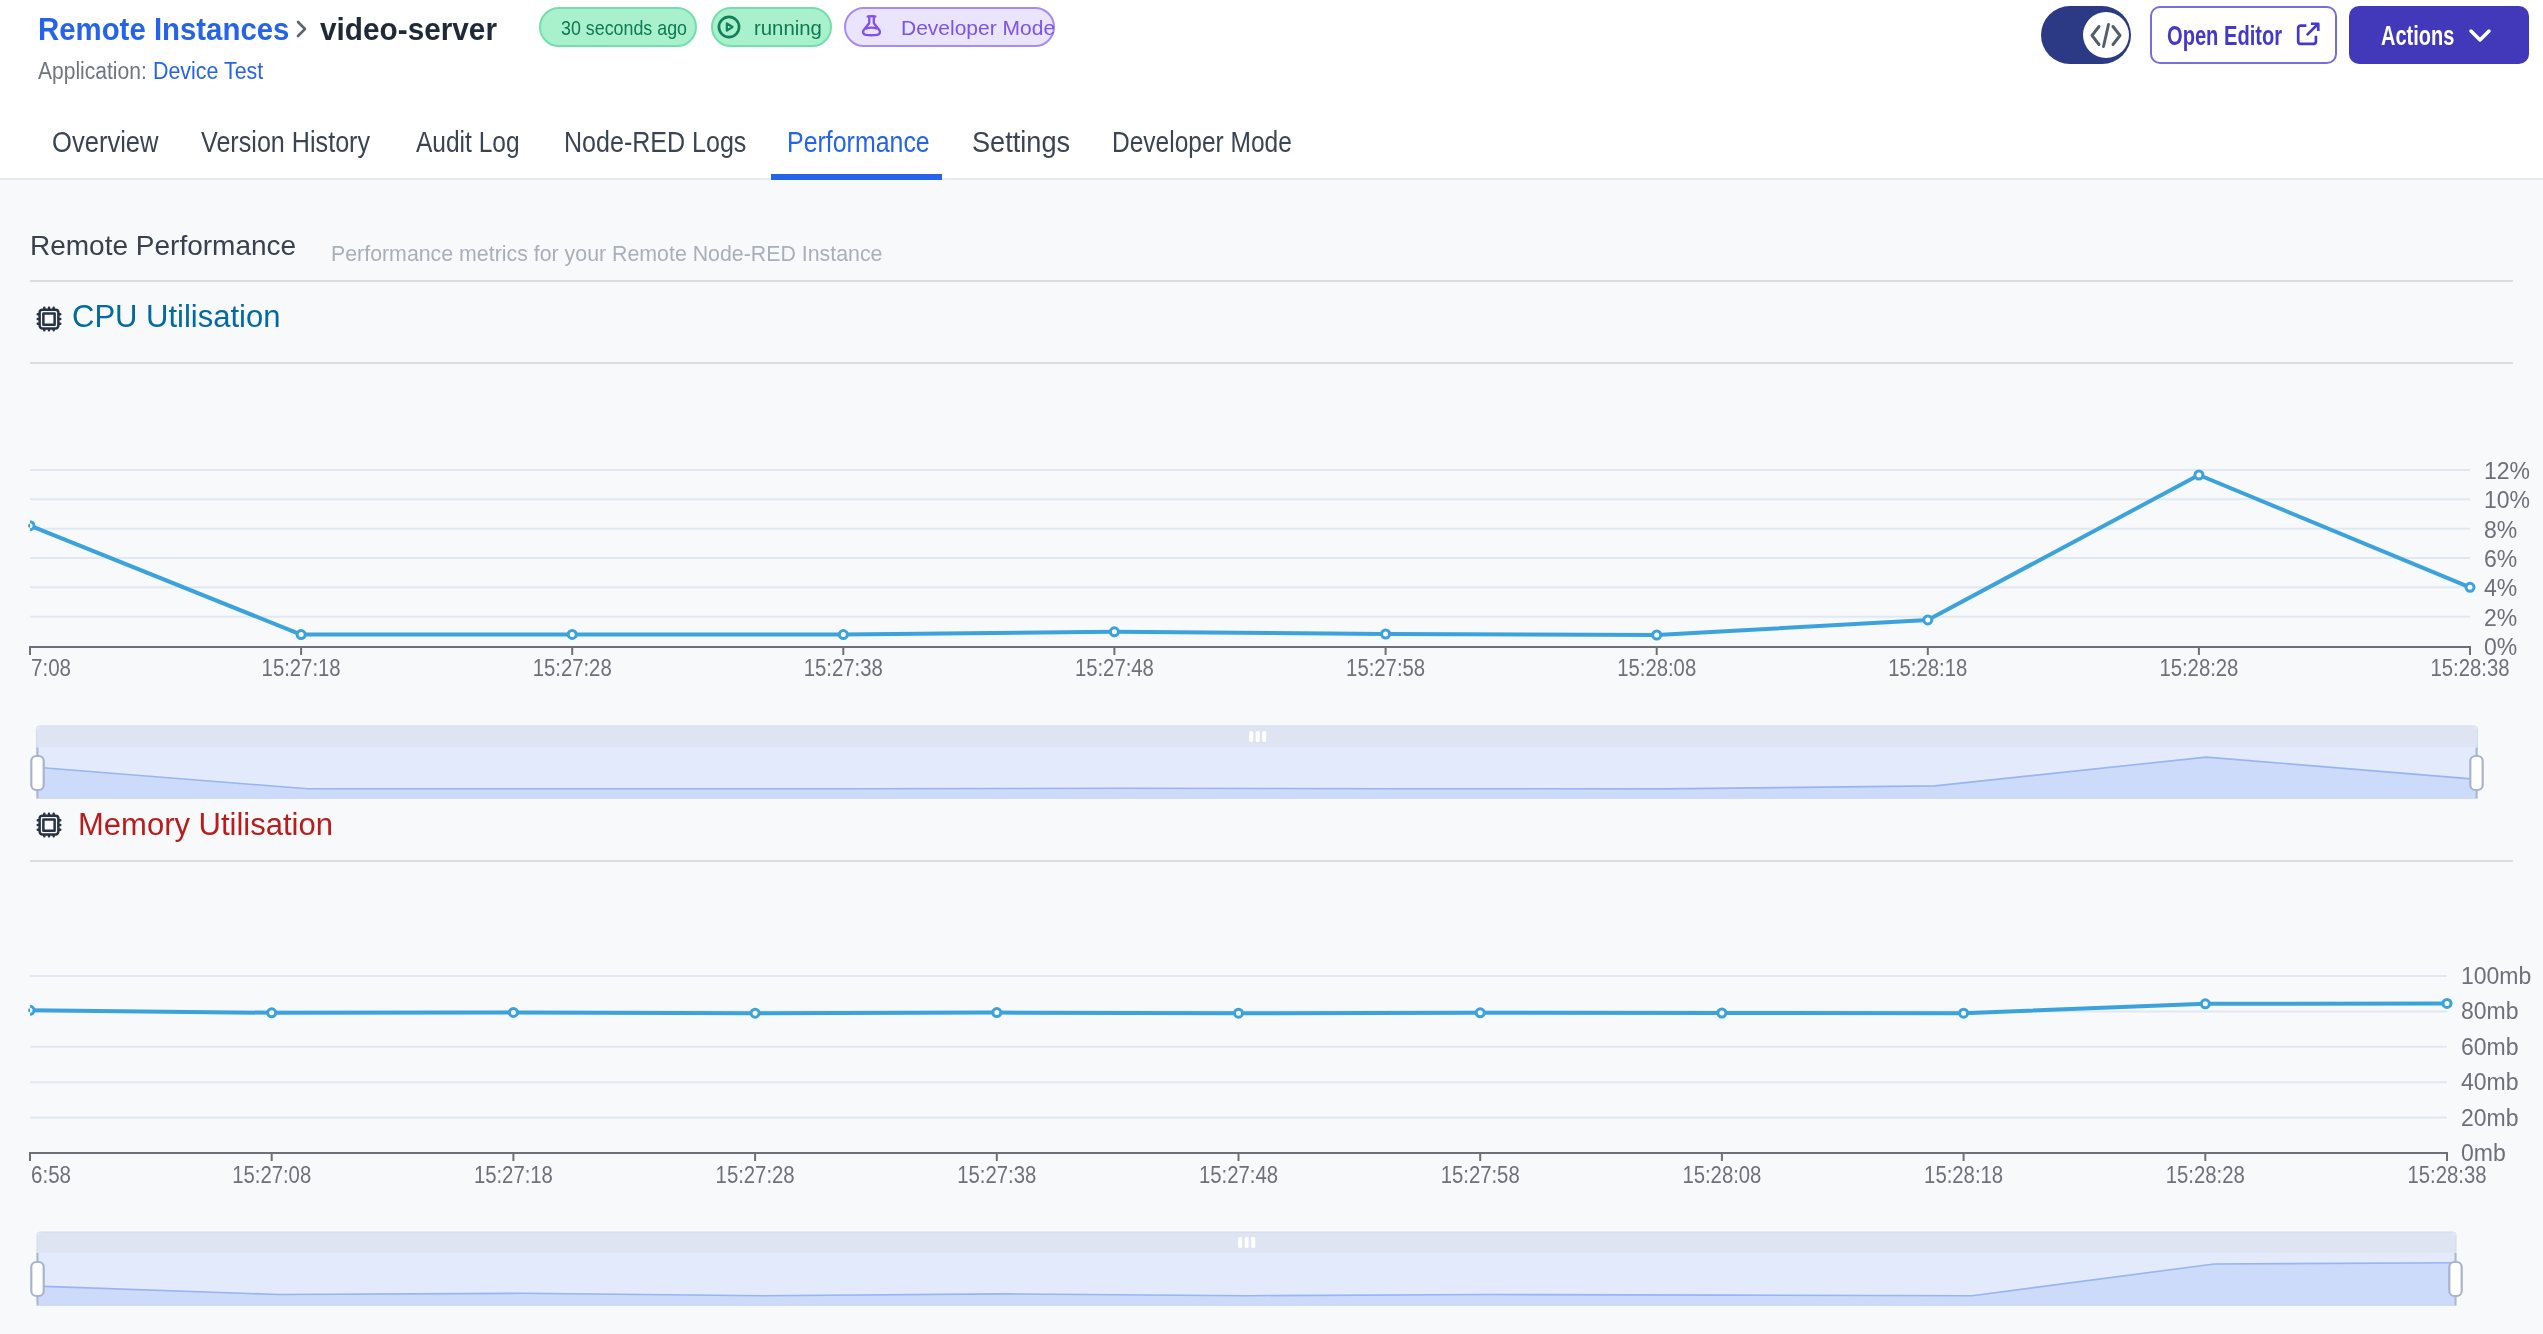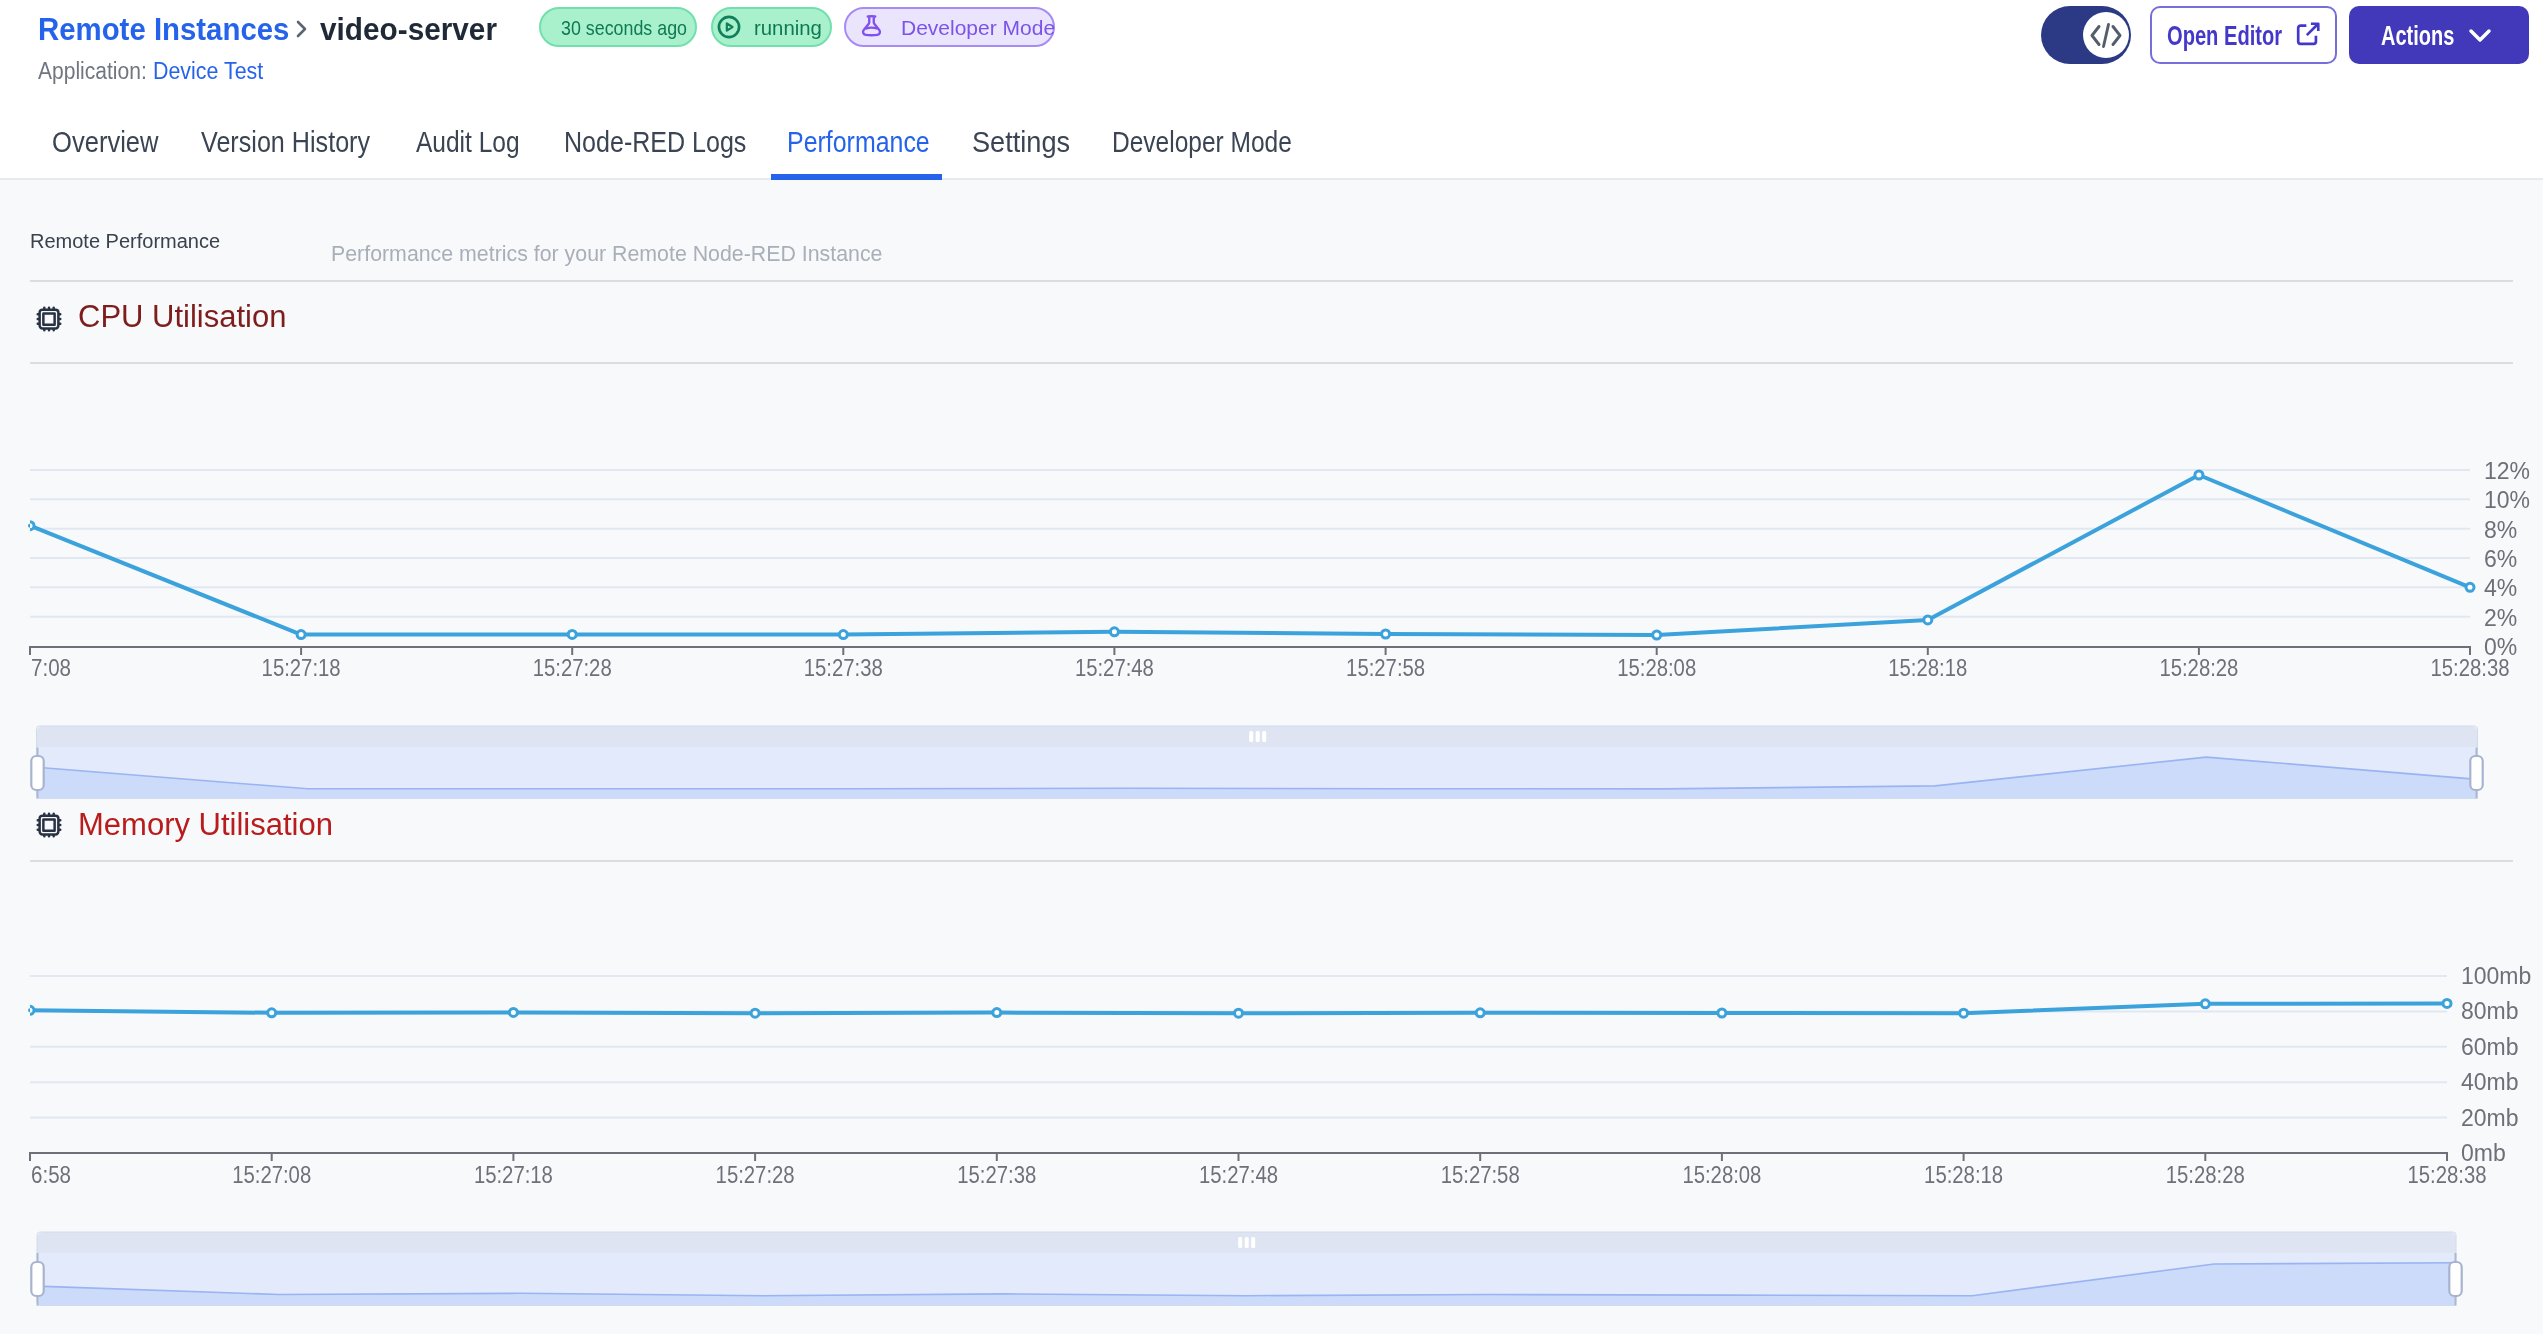--- a/index.html
+++ b/index.html
@@ -58,28 +58,28 @@
 
 <div class="abs" style="left:52px;top:125px;font-size:30px;color:#3A4453;transform:scaleX(0.852);transform-origin:left;">Overview</div>
 <div class="abs" style="left:201px;top:125px;font-size:30px;color:#3A4453;transform:scaleX(0.838);transform-origin:left;">Version History</div>
 <div class="abs" style="left:416px;top:125px;font-size:30px;color:#3A4453;transform:scaleX(0.817);transform-origin:left;">Audit Log</div>
 <div class="abs" style="left:564px;top:125px;font-size:30px;color:#3A4453;transform:scaleX(0.835);transform-origin:left;">Node-RED Logs</div>
 <div class="abs" style="left:787px;top:125px;font-size:30px;color:#2563EB;transform:scaleX(0.831);transform-origin:left;">Performance</div>
 <div class="abs" style="left:972px;top:125px;font-size:30px;color:#3A4453;transform:scaleX(0.905);transform-origin:left;">Settings</div>
 <div class="abs" style="left:1112px;top:125px;font-size:30px;color:#3A4453;transform:scaleX(0.817);transform-origin:left;">Developer Mode</div>
 <div class="abs" style="left:771px;top:174px;width:171px;height:6px;background:#2563EB;"></div>
 
-<div class="abs" style="left:30px;top:230px;font-size:20px;font-weight:500;color:#39414E;">Remote Performance</div>
+<div class="abs" style="left:30px;top:230px;font-size:28px;font-weight:500;color:#39414E;">Remote Performance</div>
 <div class="abs" style="left:331px;top:241px;font-size:22px;color:#A9AFB8;transform:scaleX(0.97);transform-origin:left;">Performance metrics for your Remote Node-RED Instance</div>
 <div class="abs" style="left:30px;top:280px;width:2483px;height:2px;background:#DADDE2;"></div>
 
 <svg class="abs" style="left:34px;top:304px" width="30" height="30" viewBox="0 0 24 24">
     <path d="M8.25 3v1.5M4.5 8.25H3m18 0h-1.5M4.5 12H3m18 0h-1.5m-15 3.75H3m18 0h-1.5M8.25 19.5V21M12 3v1.5m0 15V21m3.75-18v1.5m0 15V21m-9-1.5h10.5a2.25 2.25 0 002.25-2.25V6.75a2.25 2.25 0 00-2.25-2.25H6.75A2.25 2.25 0 004.5 6.75v10.5a2.25 2.25 0 002.25 2.25zm.75-12h9v9h-9v-9z" fill="none" stroke="#283243" stroke-width="2.0" stroke-linecap="round" stroke-linejoin="round"></path>
   </svg>
-<div class="abs" style="left:78px;top:299px;font-size:31px;font-weight:500;color:#7f1d1d;">CPU Utilisation</div>
+<div class="abs" style="left:72px;top:299px;font-size:31px;font-weight:500;color:#0369a1;">CPU Utilisation</div>
 <div class="abs" style="left:30px;top:362px;width:2483px;height:2px;background:#DADDE2;"></div>
 
 <svg class="abs" style="left:34px;top:810px" width="30" height="30" viewBox="0 0 24 24">
     <path d="M8.25 3v1.5M4.5 8.25H3m18 0h-1.5M4.5 12H3m18 0h-1.5m-15 3.75H3m18 0h-1.5M8.25 19.5V21M12 3v1.5m0 15V21m3.75-18v1.5m0 15V21m-9-1.5h10.5a2.25 2.25 0 002.25-2.25V6.75a2.25 2.25 0 00-2.25-2.25H6.75A2.25 2.25 0 004.5 6.75v10.5a2.25 2.25 0 002.25 2.25zm.75-12h9v9h-9v-9z" fill="none" stroke="#283243" stroke-width="2.0" stroke-linecap="round" stroke-linejoin="round"></path>
   </svg>
 <div class="abs" style="left:78px;top:807px;font-size:31px;font-weight:500;color:#b91c1c;">Memory Utilisation</div>
 <div class="abs" style="left:30px;top:860px;width:2483px;height:2px;background:#DADDE2;"></div>
 
 <svg class="abs" style="left:0;top:0" width="2543" height="1334" viewBox="0 0 2543 1334">
   <defs>

